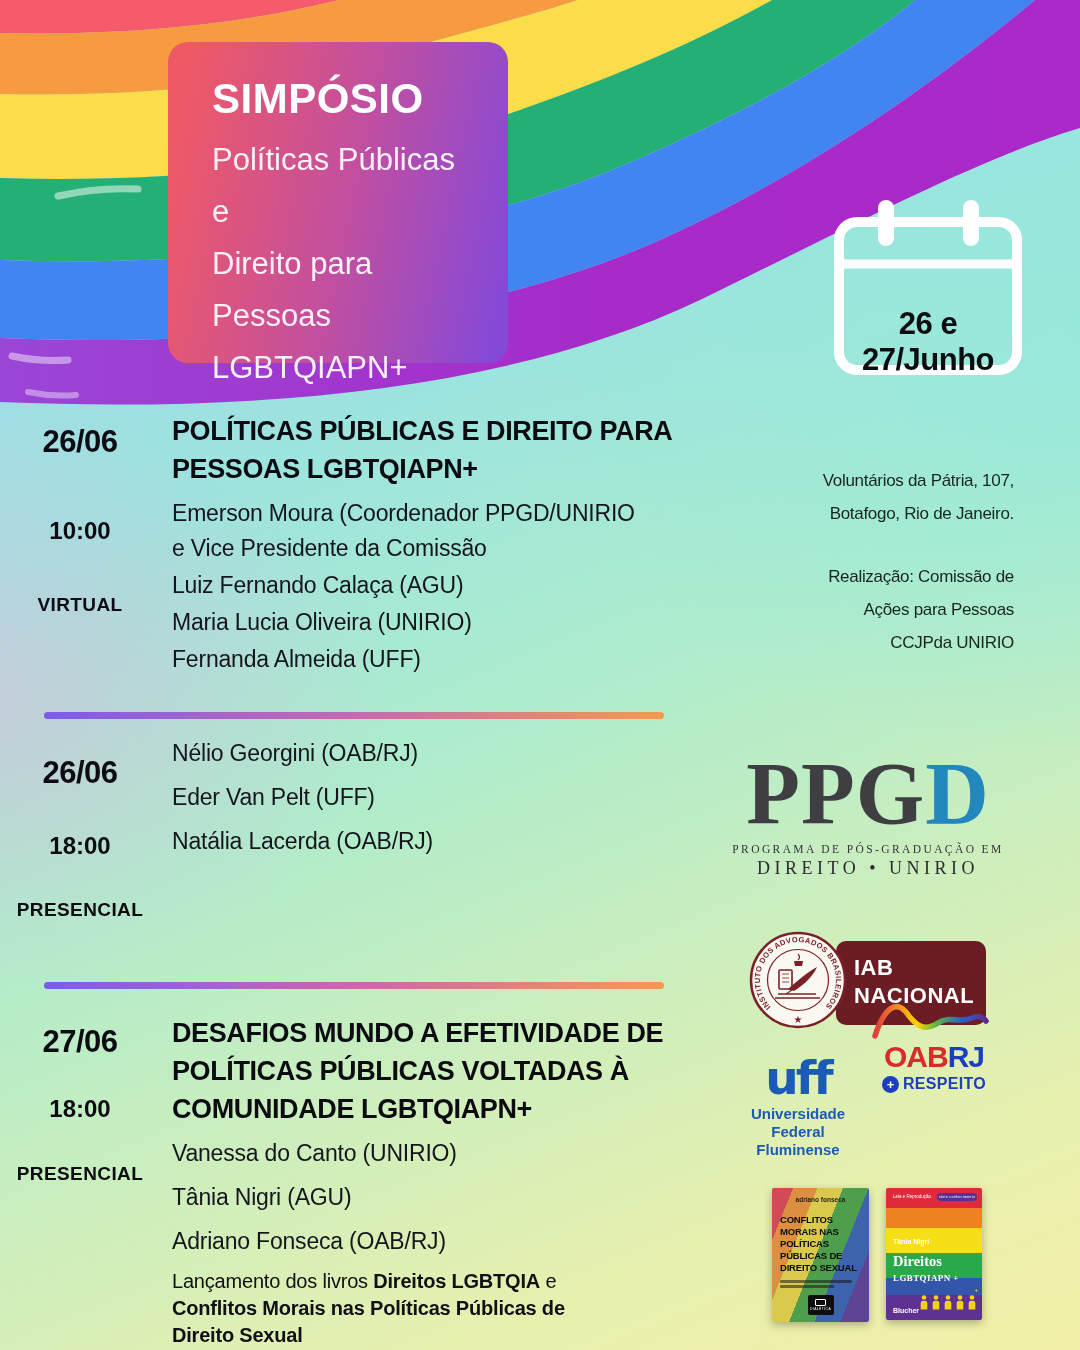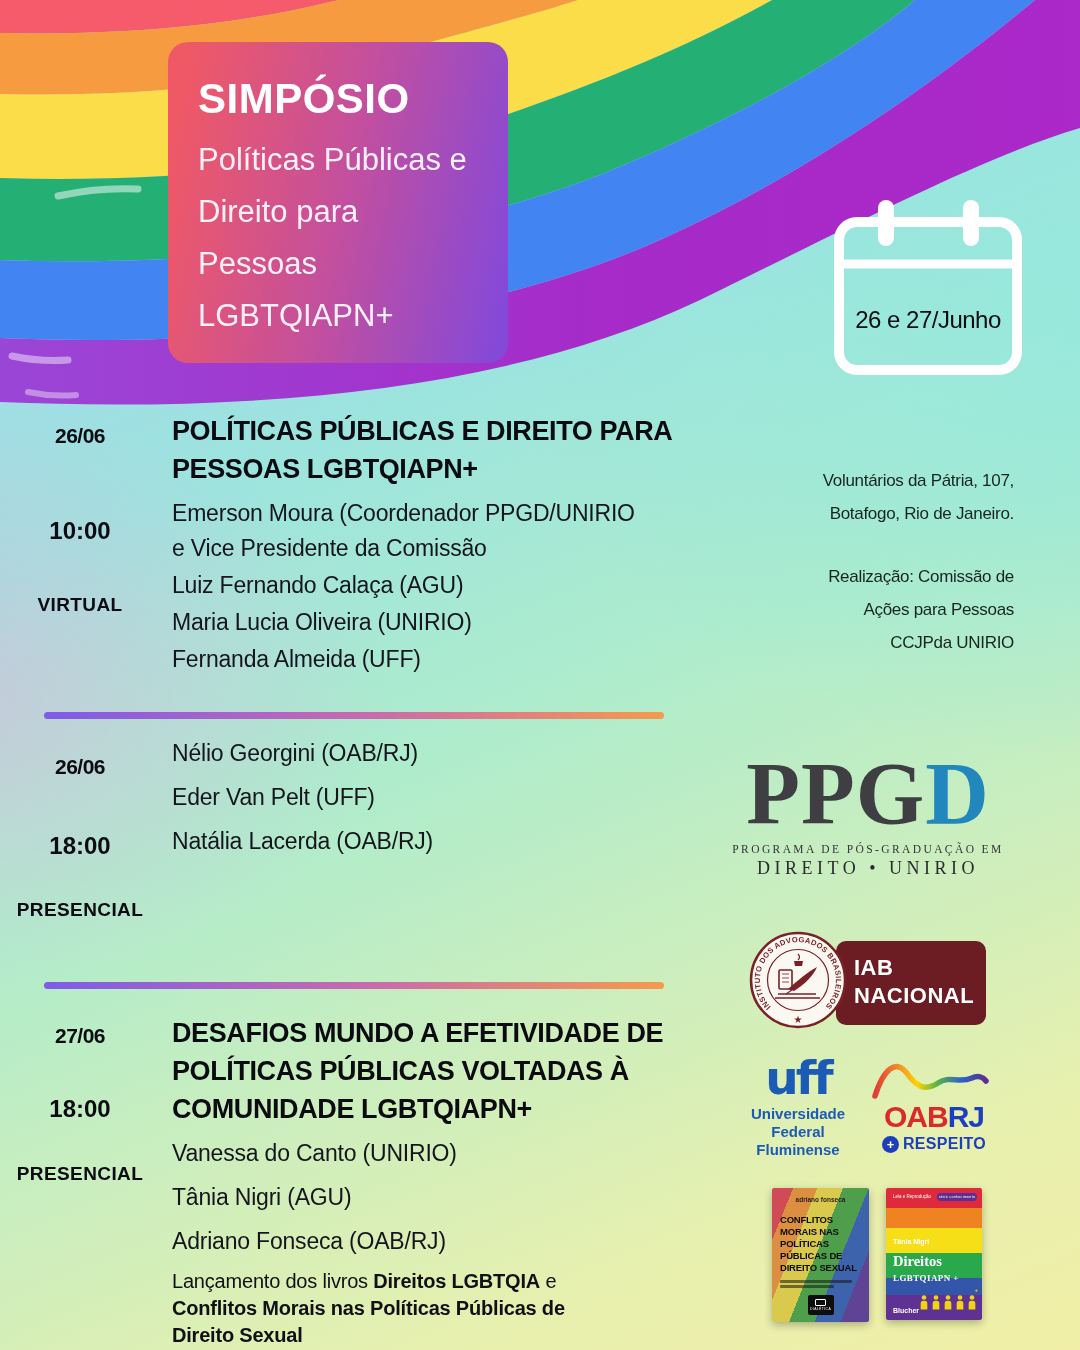--- a/index.html
+++ b/index.html
@@ -13,34 +13,34 @@
   }
   svg{display:block;}
 
   
   .rainbow{position:absolute;left:0;top:0;width:1080px;height:520px;}
 
   
   .title-card{
     position:absolute;left:168px;top:42px;width:340px;height:321px;border-radius:20px;
     background:linear-gradient(102deg,#ef5966 6%,#c24f9f 52%,#8549d8 96%);
-    padding:34px 28px 0 30px;box-sizing:border-box;
+    padding:34px 28px 0 44px;box-sizing:border-box;
   }
   .kicker{font-size:42px;font-weight:800;letter-spacing:0.5px;color:#ffffff;line-height:1.1;}
   .card-line{font-size:31px;font-weight:400;color:#fcf0f8;line-height:52px;}
   .card-lines{margin-top:12px;}
 
   
   .calendar{position:absolute;left:830px;top:196px;width:196px;height:182px;}
   .calendar-label{position:absolute;left:830px;top:306px;width:196px;text-align:center;
-    font-size:24px;font-weight:400;letter-spacing:-0.5px;color:#0d0d12;}
+    font-size:31px;font-weight:700;letter-spacing:-0.5px;color:#0d0d12;}
 
   
   .side-label{position:absolute;left:14px;width:132px;text-align:center;color:#0c0c12;}
-  .side-date{font-size:21px;font-weight:800;letter-spacing:-0.5px;}
+  .side-date{font-size:31px;font-weight:800;letter-spacing:-0.5px;}
   .side-time{font-size:24px;font-weight:600;}
   .side-mode{font-size:19px;font-weight:600;letter-spacing:0.4px;}
 
   
   .session-main{position:absolute;left:172px;width:516px;}
   .sess-title{margin:0 0 8px 0;font-size:27px;font-weight:800;line-height:38px;letter-spacing:-0.4px;color:#0b0b11;}
   .sess-title .ln{display:block;}
   .speaker{margin:0 0 2px 0;font-size:23px;font-weight:500;line-height:35px;color:#15151d;letter-spacing:-0.2px;}
   .speaker .ln{display:block;}
   .gap-speakers .speaker{margin-bottom:9px;}
@@ -70,21 +70,21 @@
   .iab-badge .l{font-size:22px;font-weight:800;line-height:28px;letter-spacing:0.5px;}
   .iab-seal{position:absolute;left:748px;top:930px;width:100px;height:100px;}
 
   
   .uff{position:absolute;left:738px;top:1056px;width:120px;text-align:center;}
   .uff-word{font-family:"DejaVu Sans",sans-serif;font-size:47px;font-weight:800;letter-spacing:-3px;color:#1c5bb5;line-height:44px;}
   .uff-line{font-size:15px;font-weight:700;line-height:18px;color:#1c5bb5;text-align:center;}
   .uff-lines{margin-top:5px;}
 
   
-  .oabrj{position:absolute;left:870px;top:1056px;width:128px;text-align:center;}
+  .oabrj{position:absolute;left:870px;top:996px;width:128px;text-align:center;}
   .oab-word{font-size:30px;font-weight:800;letter-spacing:-1px;line-height:30px;margin-top:2px;}
   .oab-red{color:#d92b2b;}
   .oab-blue{color:#1d3fbf;}
   .oab-tag{margin-top:3px;display:flex;align-items:center;justify-content:center;gap:4px;}
   .oab-plus{width:17px;height:17px;border-radius:50%;background:#1d3fbf;color:#ffffff;font-size:13px;
     font-weight:800;line-height:17px;text-align:center;}
   .oab-resp{font-size:16px;font-weight:800;color:#1d3fbf;letter-spacing:0.3px;}
 
   
   .book{position:absolute;box-shadow:0 3px 8px rgba(0,0,0,0.28);border-radius:2px;overflow:hidden;}

